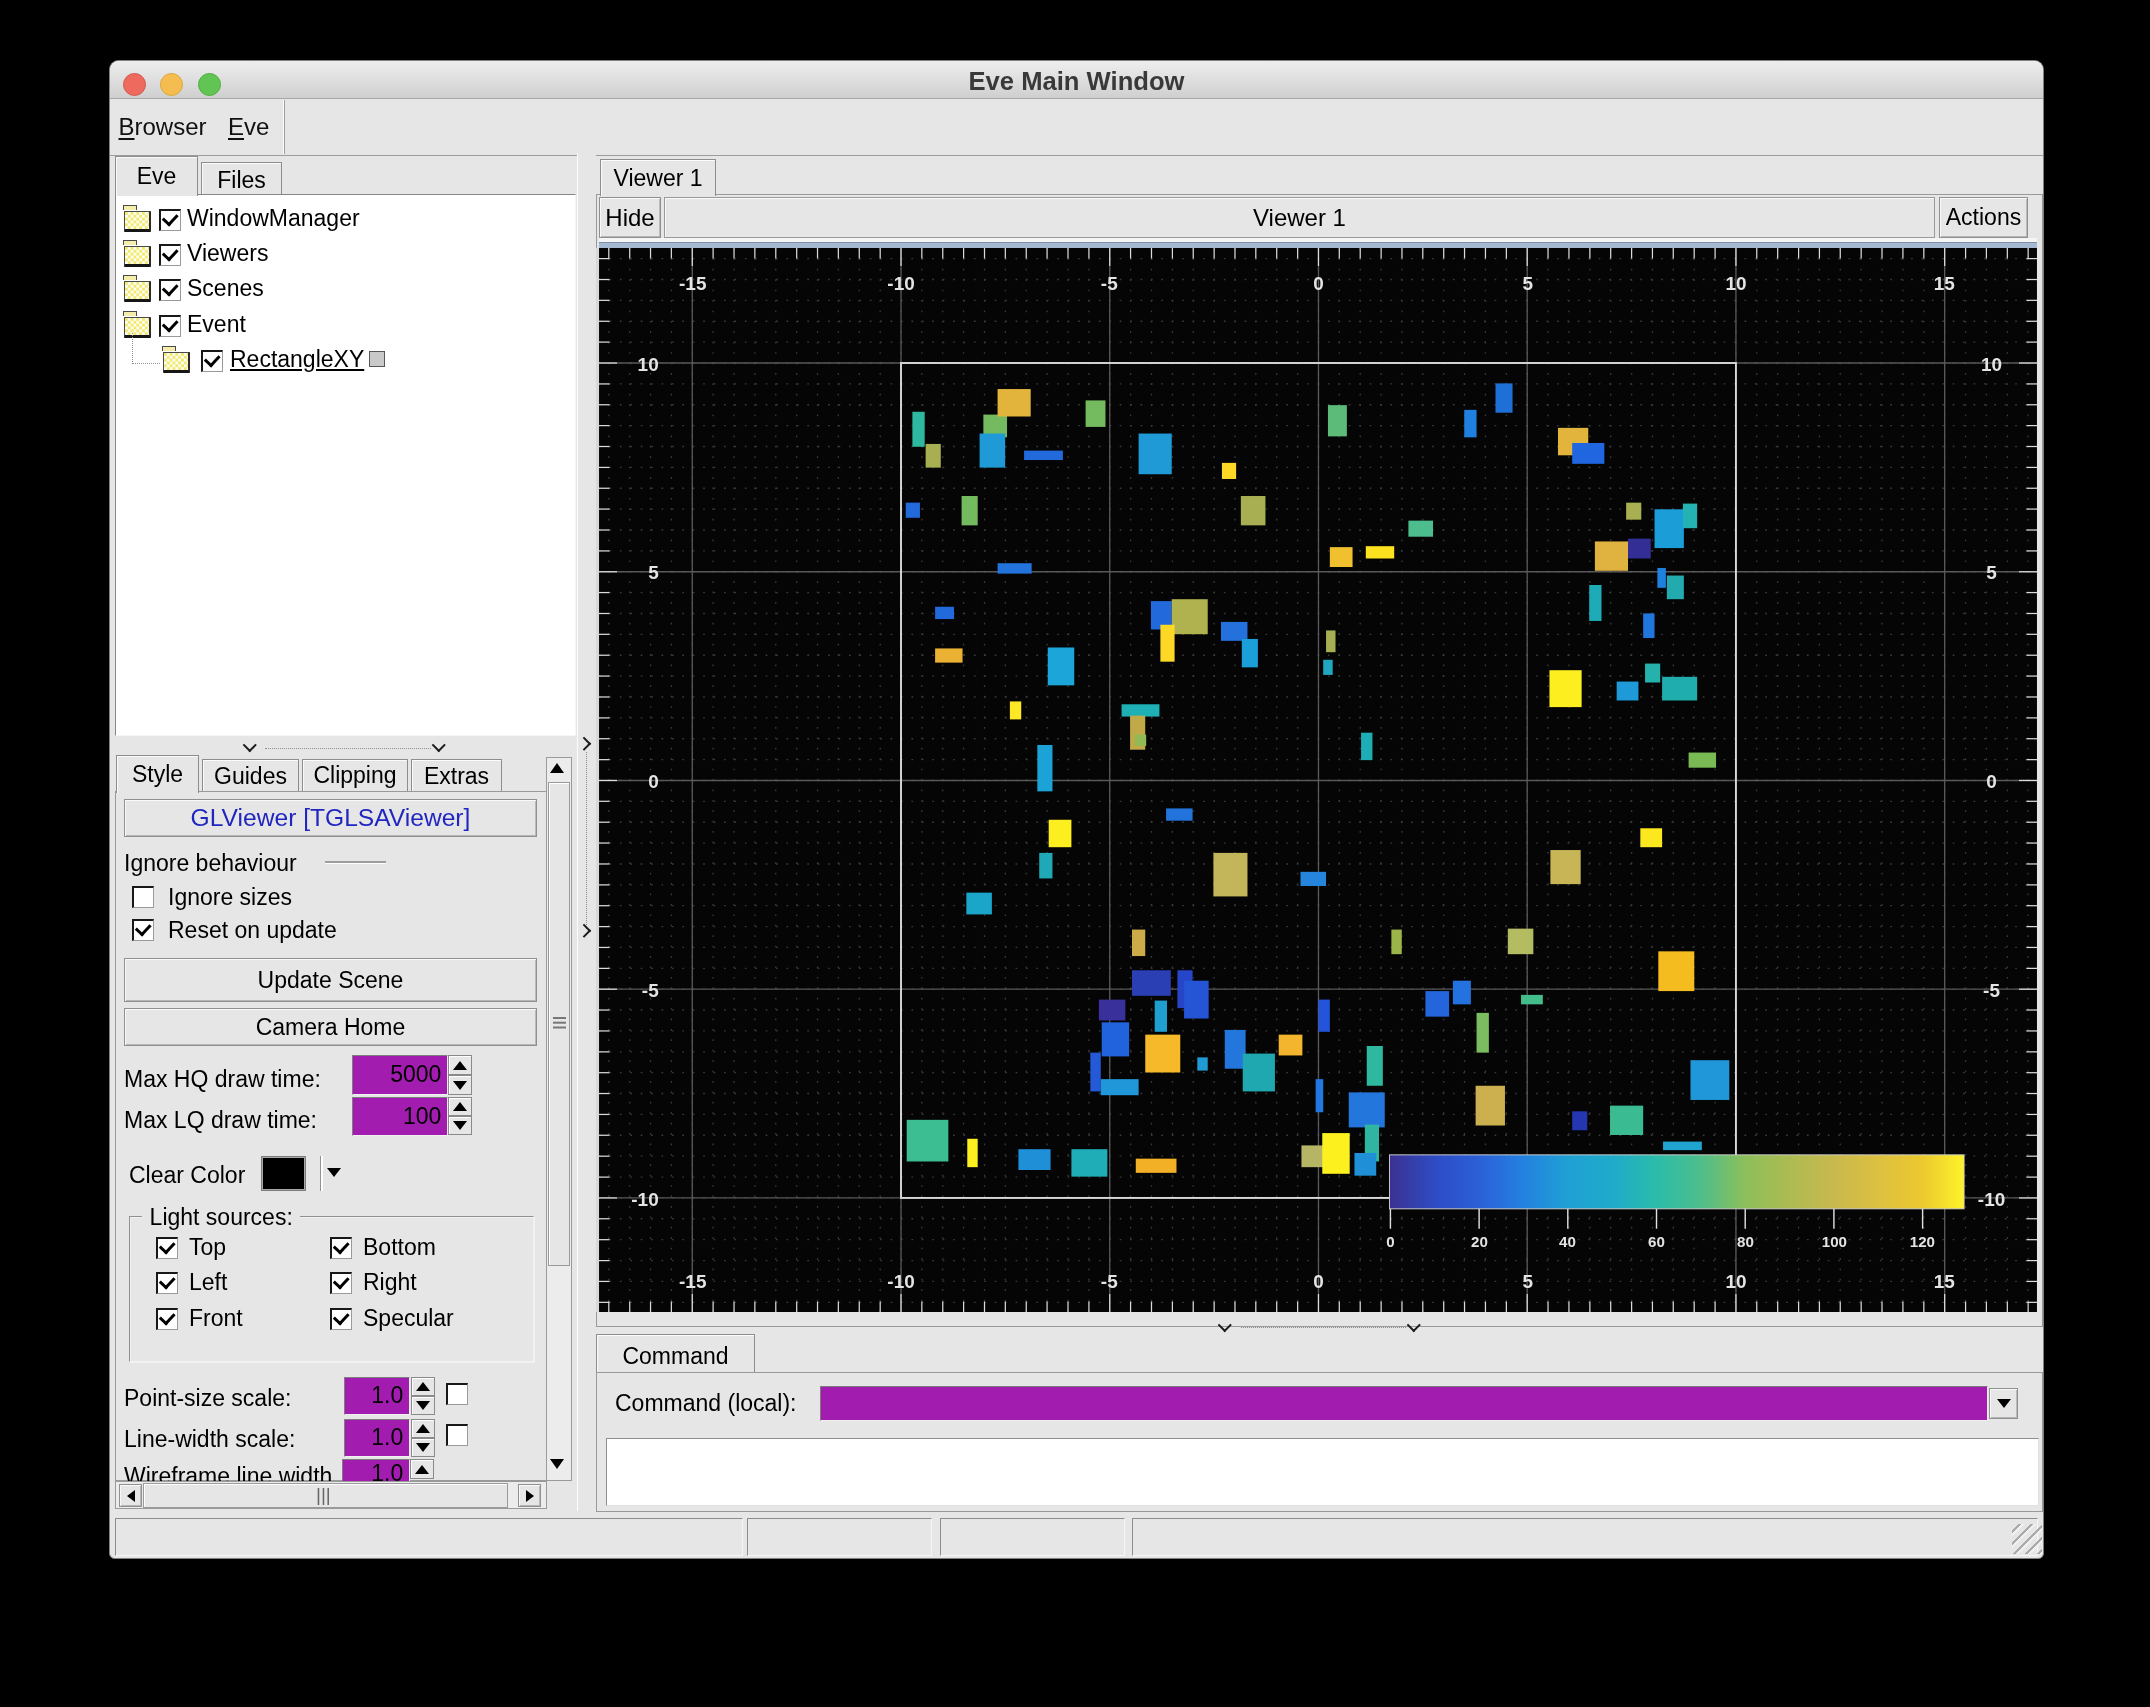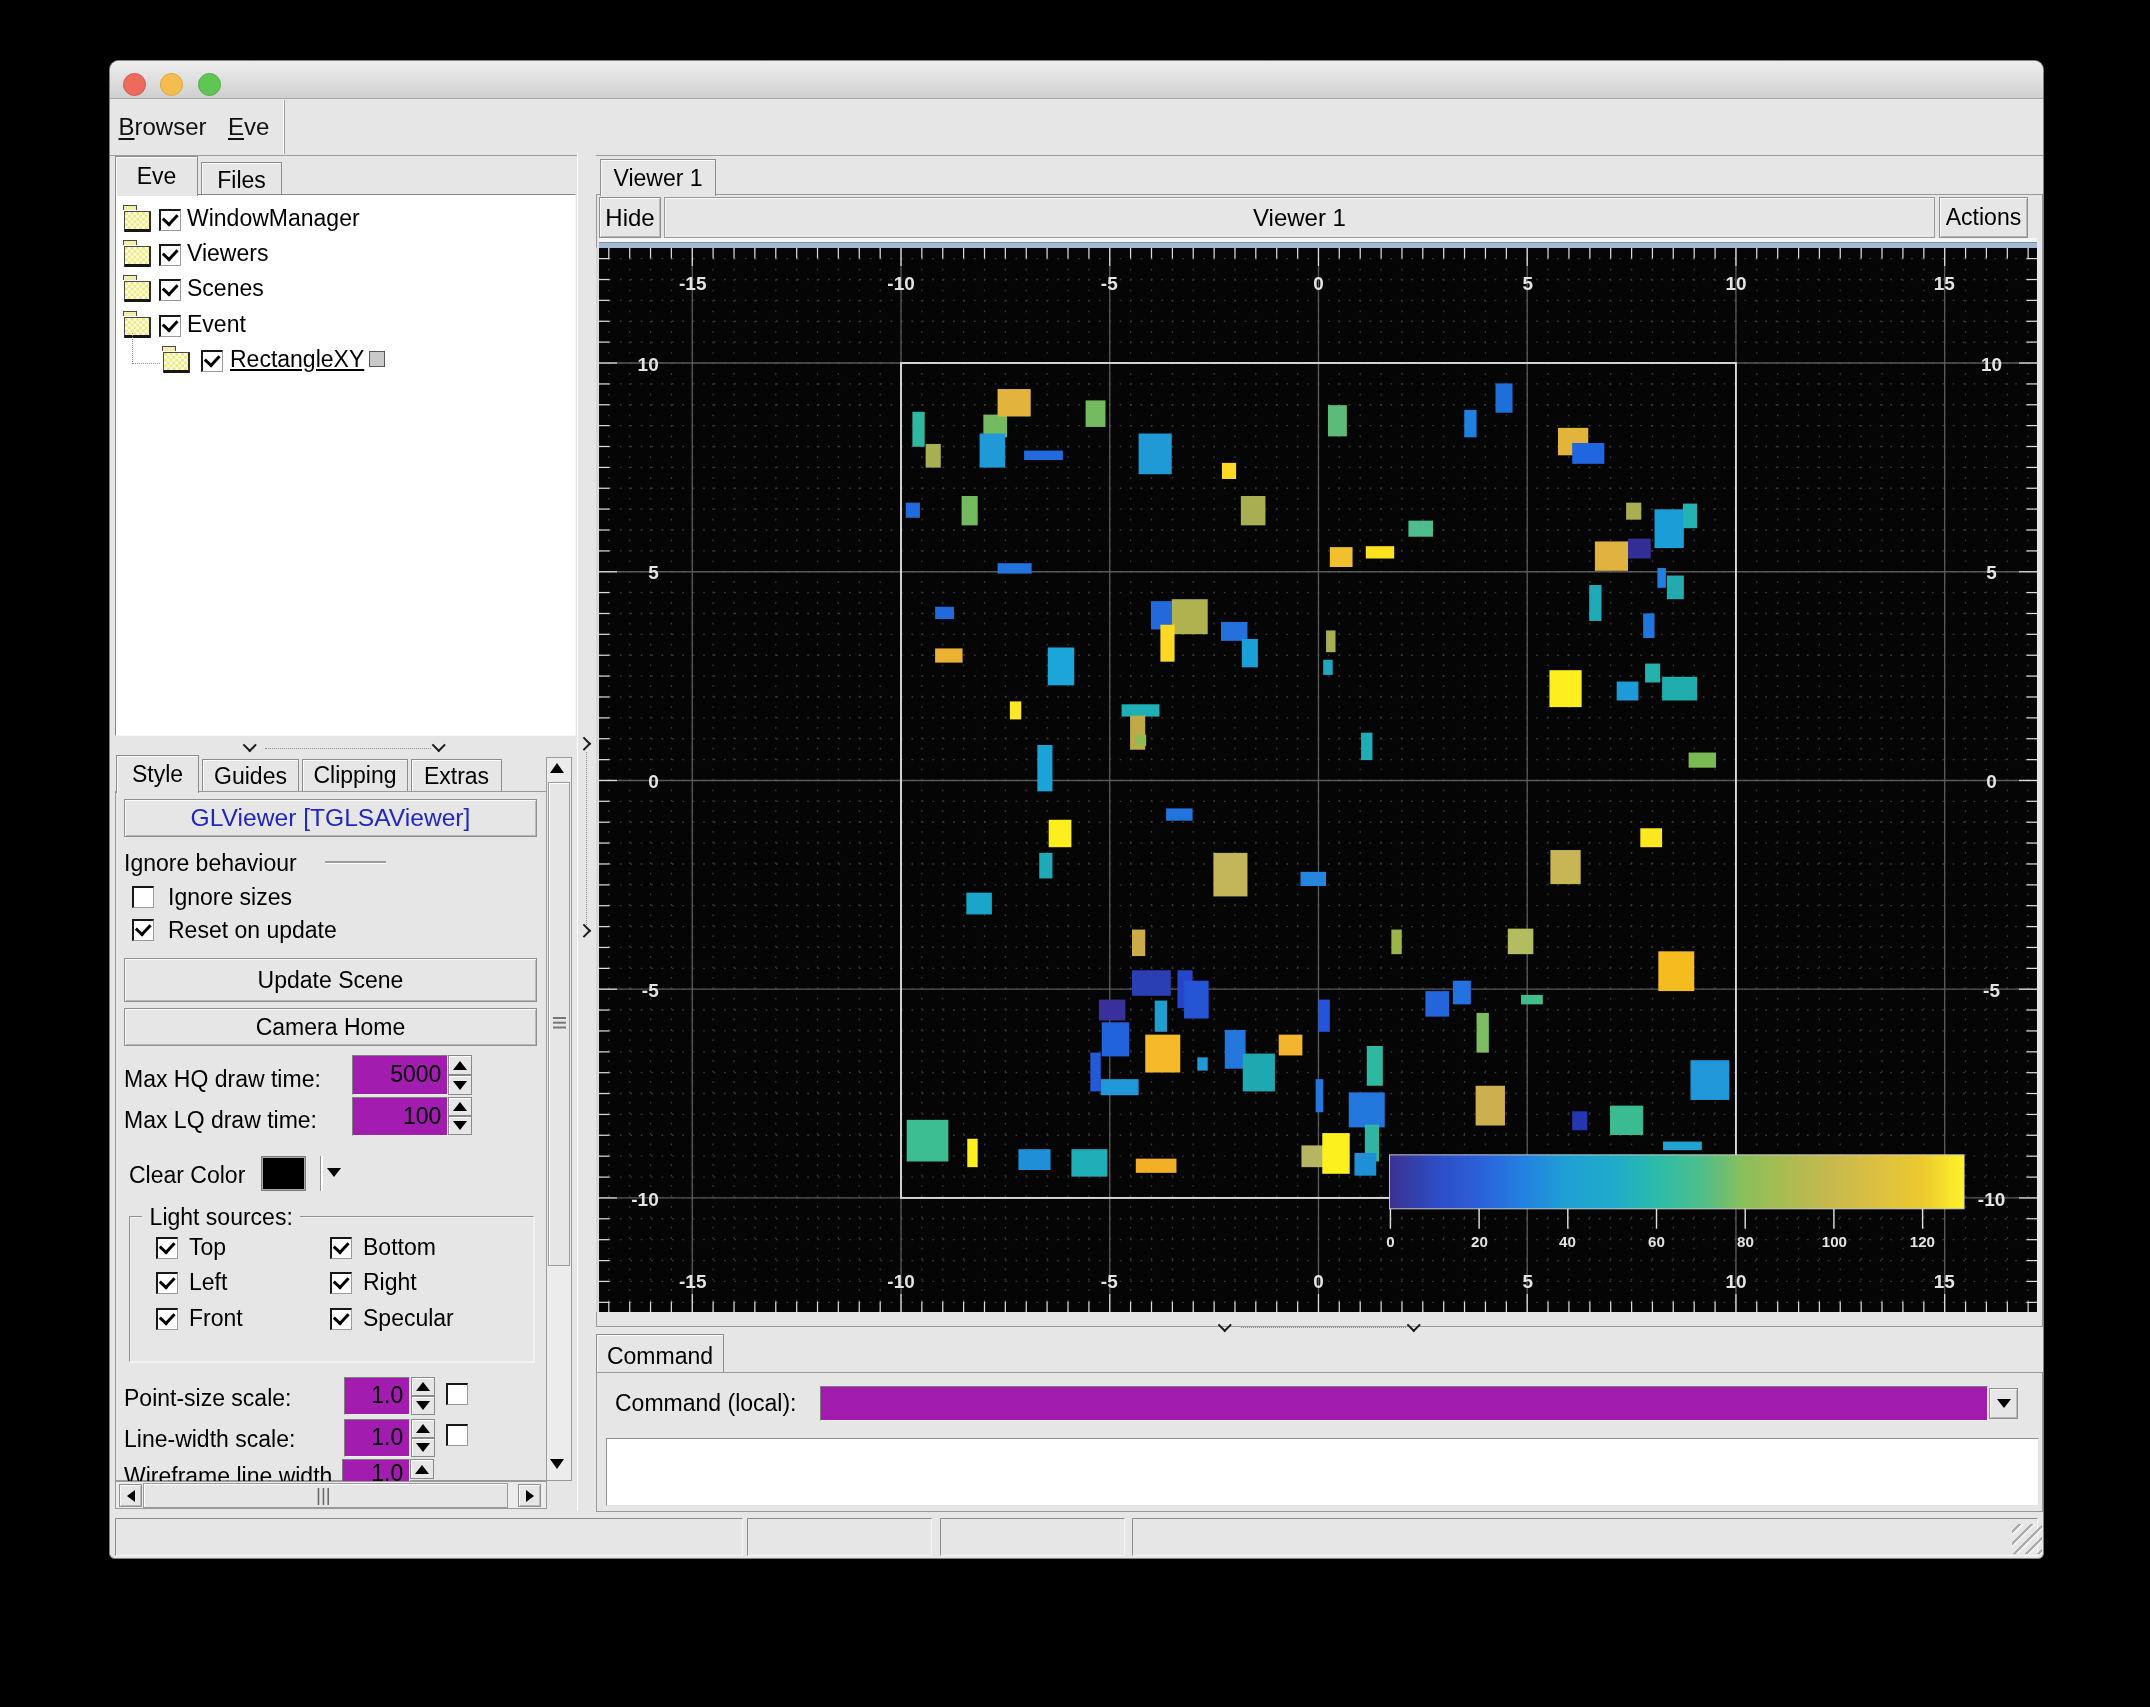--- a/index.html
+++ b/index.html
@@ -26,20 +26,21 @@
 .vdots{border-left:1.9px dotted #8f8f8f}
 .chevD{position:absolute;width:9.5px;height:9.5px;border-right:2.8px solid #1c1c1c;border-bottom:2.8px solid #1c1c1c;transform:rotate(45deg)}
 .chevR{position:absolute;width:9.5px;height:9.5px;border-right:2.8px solid #1c1c1c;border-bottom:2.8px solid #1c1c1c;transform:rotate(-45deg)}
 .hdots{border-top:1.9px dotted #8f8f8f}
 </style></head><body>
 <div id="win">
 <div id="titlebar">
       <div class="tl" style="left:13.2px;background:#ee6a5f;border:0.9px solid #d3594e"></div>
       <div class="tl" style="left:50px;background:#f5bd4f;border:0.9px solid #dba73e"></div>
       <div class="tl" style="left:88px;background:#61c554;border:0.9px solid #52ad44"></div>
+      <div id="title">Eve Main Window</div>
     </div>
 <div id="menubar">
       <div id="menubox"></div>
       <div class="menuitem" style="left:8.5px"><span class="mnem">B</span>rowser</div>
       <div class="menuitem" style="left:118px"><span class="mnem">E</span>ve</div>
     </div>
 </div>
 
 <div class="tab" style="left:115px;top:156px;width:83px;height:40px;padding-top:5.7px;z-index:3">Eve</div>
 <div class="tab" style="left:201px;top:162px;width:81px;height:34px;padding-top:3.8px;z-index:1">Files</div>
@@ -694,21 +695,21 @@
     <line x1="1843.8" y1="1277" x2="1843.8" y2="1298" stroke="#e0e0e0" stroke-width="1.5"></line>
     <text x="1844" y="1317" text-anchor="middle" fill="#e4e4e4" font-family="Liberation Sans, sans-serif" font-size="16" font-weight="bold">80</text>
     <line x1="1937.5" y1="1277" x2="1937.5" y2="1298" stroke="#e0e0e0" stroke-width="1.5"></line>
     <text x="1938" y="1317" text-anchor="middle" fill="#e4e4e4" font-family="Liberation Sans, sans-serif" font-size="16" font-weight="bold">100</text>
     <line x1="2031.2" y1="1277" x2="2031.2" y2="1298" stroke="#e0e0e0" stroke-width="1.5"></line>
     <text x="2031" y="1317" text-anchor="middle" fill="#e4e4e4" font-family="Liberation Sans, sans-serif" font-size="16" font-weight="bold">120</text>
 </svg>
 <div class="abs hdots" style="left:1241px;top:1327px;width:165px;z-index:2"></div>
 <div class="chevD" style="left:1220px;top:1320px;z-index:2"></div>
 <div class="chevD" style="left:1409px;top:1320px;z-index:2"></div>
-<div class="tab" style="left:596px;top:1334px;width:128px;height:38px;padding-top:7.6px;z-index:3">Command</div>
+<div class="tab" style="left:596px;top:1334px;width:159px;height:38px;padding-top:7.6px;z-index:3">Command</div>
 <div class="abs" style="left:596px;top:1372px;width:1447px;height:140px;background:#e6e6e6;border:0.9px solid #9a9a9a;z-index:2"></div>
 <div class="lbl" style="left:615px;top:1390px;z-index:3">Command (local):</div>
 <div class="entry" style="left:820px;top:1386px;width:1168px;height:35px;z-index:3"></div>
 <div class="btn" style="left:1989px;top:1388px;width:29px;height:31px;z-index:3">
     <div style="width:0;height:0;border-left:7.6px solid transparent;border-right:7.6px solid transparent;border-top:9.5px solid #000"></div>
   </div>
 <div class="abs" style="left:606px;top:1438px;width:1433px;height:68px;background:#fff;border:1.9px solid;border-color:#8e8e8e #e0e0e0 #e0e0e0 #8e8e8e;z-index:3"></div>
 <div class="abs" style="left:115px;top:1518px;width:628px;height:38px;border:1.9px solid;border-color:#8e8e8e #f6f6f6 #f6f6f6 #8e8e8e;z-index:2"></div>
 <div class="abs" style="left:747px;top:1518px;width:185px;height:38px;border:1.9px solid;border-color:#8e8e8e #f6f6f6 #f6f6f6 #8e8e8e;z-index:2"></div>
 <div class="abs" style="left:940px;top:1518px;width:185px;height:38px;border:1.9px solid;border-color:#8e8e8e #f6f6f6 #f6f6f6 #8e8e8e;z-index:2"></div>

